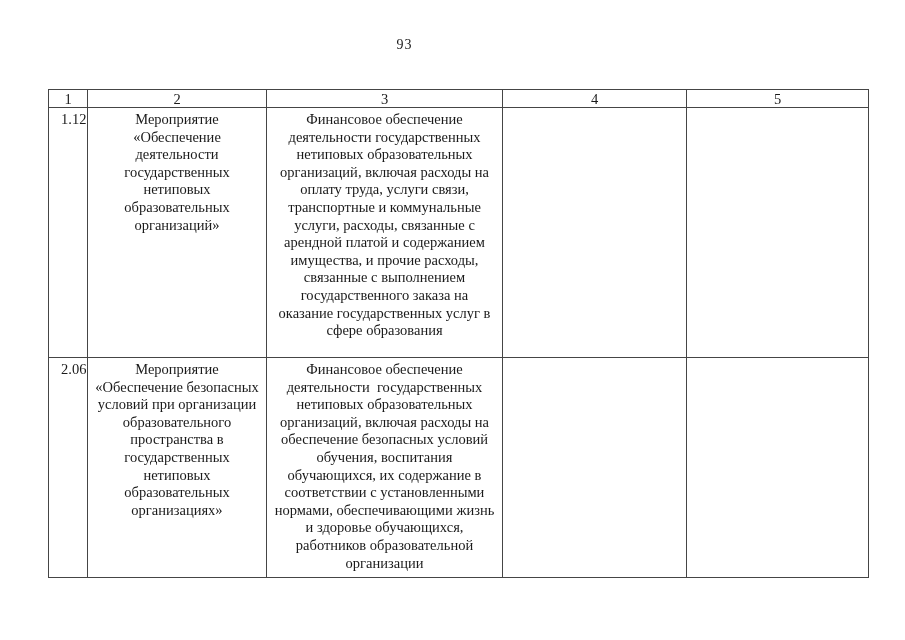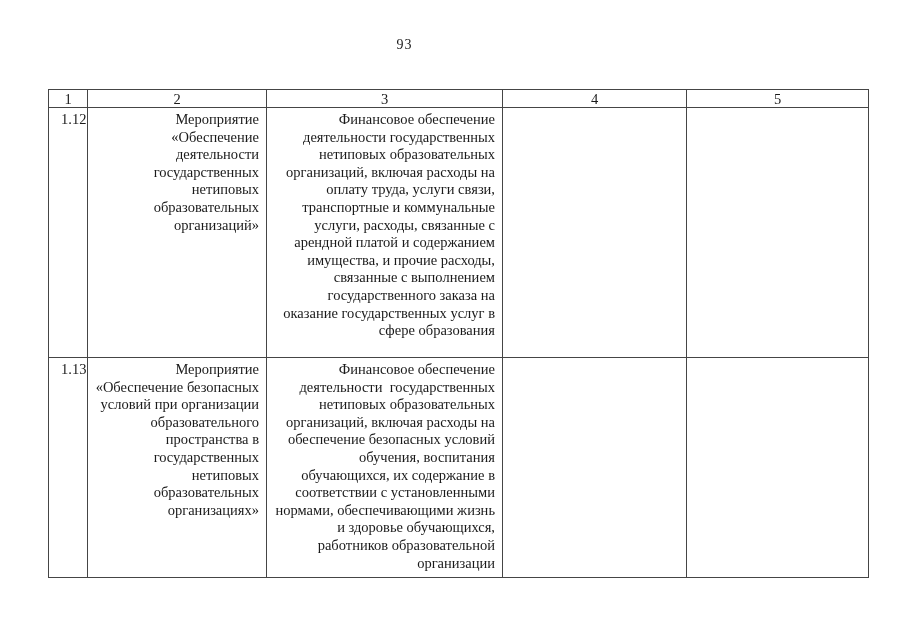--- a/index.html
+++ b/index.html
@@ -44,21 +44,21 @@
     height: 17px;
     padding: 0;
     line-height: 16px;
     text-align: center;
     vertical-align: middle;
   }
   .doc-table td {
     padding: 3px 7px 2px 7px;
     line-height: 17.6px;
     white-space: pre-line;
-    text-align: right;
+    text-align: center;
   }
   .doc-table td.num {
     text-align: center;
     padding-left: 12px;
     padding-right: 2px;
   }
   tr.row-112 { height: 250px; }
   tr.row-113 { height: 220px; }
 </style>
 </head>
@@ -105,21 +105,21 @@
 арендной платой и содержанием
 имущества, и прочие расходы,
 связанные с выполнением
 государственного заказа на
 оказание государственных услуг в
 сфере образования</td>
         <td></td>
         <td></td>
       </tr>
       <tr class="row-113">
-        <td class="num">1.13</td>
+        <td class="num">2.06</td>
         <td>Мероприятие
 «Обеспечение безопасных
 условий при организации
 образовательного
 пространства в
 государственных
 нетиповых
 образовательных
 организациях»</td>
         <td>Финансовое обеспечение

